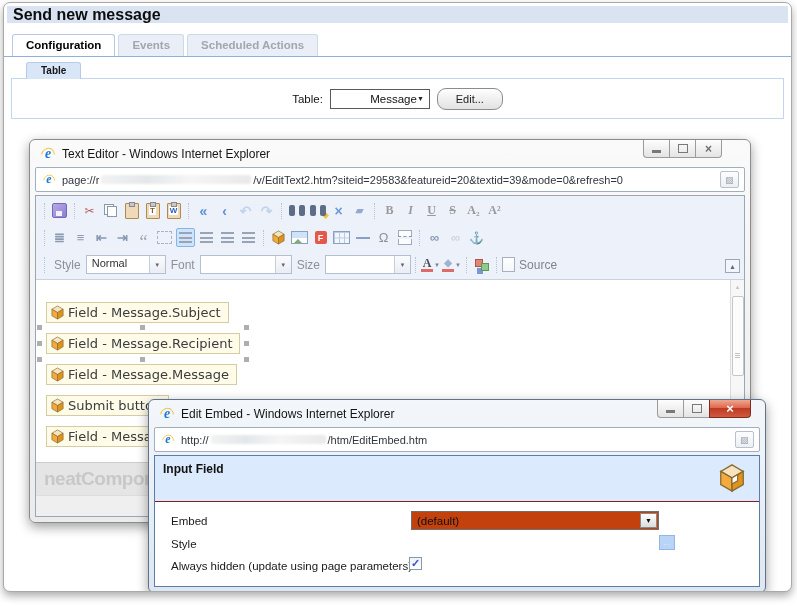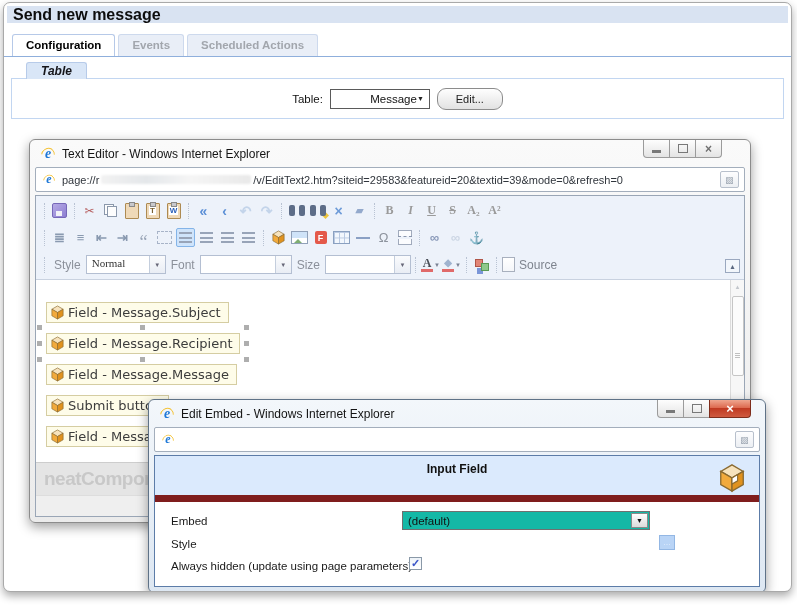--- a/index.html
+++ b/index.html
@@ -5,21 +5,21 @@
   html,body{margin:0;padding:0;background:#fff;font-family:"Liberation Sans",sans-serif;}
   .stage{position:relative;width:797px;height:606px;background:#fff;overflow:hidden;}
   .frame{position:absolute;left:3px;top:2px;width:787px;height:588px;border:1px solid #a9a9a9;border-radius:7px;box-shadow:0 4px 9px rgba(0,0,0,.33);background:#fff;overflow:hidden;}
 
   
   .hdr{position:absolute;left:3px;top:3px;right:3px;height:17px;background:#d9e3f2;font-size:16px;font-weight:bold;color:#0d0d0d;line-height:17px;padding-left:6px;}
   .tabs{position:absolute;top:31px;left:8px;display:flex;gap:3px;z-index:2;}
   .tab{height:21px;line-height:21px;padding:0 13px;font-size:11.5px;font-weight:bold;color:#a2a6ad;background:#e9eef7;border:1px solid #cdd9ed;border-bottom:none;border-radius:3px 3px 0 0;cursor:default;}
   .tab.active{background:#fff;color:#000;border-color:#b6c9e8;}
   .tabline{position:absolute;top:53px;left:0;right:0;height:1px;background:#8fafdc;}
-  .subtab{position:absolute;top:59px;left:22px;height:16px;line-height:16px;padding:0 14px;font-size:12px;font-weight:bold;color:#15151a;background:#d9e6f7;border:1px solid #b7cbe9;border-bottom:none;border-radius:3px 3px 0 0;z-index:2;font-style:italic;}
+  .subtab{position:absolute;top:59px;left:22px;height:16px;line-height:16px;padding:0 14px;font-size:10px;font-weight:bold;color:#15151a;background:#d9e6f7;border:1px solid #b7cbe9;border-bottom:none;border-radius:3px 3px 0 0;z-index:2;}
   .panel{position:absolute;top:75px;left:7px;right:7px;height:39px;border:1px solid #c2d6f1;display:flex;align-items:center;justify-content:center;gap:7px;font-size:11.5px;color:#111;}
   .sel1{display:inline-flex;align-items:center;justify-content:flex-end;width:100px;height:20px;border:1px solid #5a5a5a;background:#fff;padding:0 5px;box-sizing:border-box;font-size:11.5px;color:#111;}
   .sel1 .ar{font-size:7px;color:#222;}
   .btn-edit{display:inline-block;width:64px;height:20px;line-height:20px;text-align:center;font-size:11px;color:#222;background:linear-gradient(#fefefe,#e2e2e2);border:1px solid #8c8c8c;border-radius:9px;}
 
   
   .win{position:absolute;border:1px solid #8c8c8c;border-radius:6px;box-shadow:0 4px 12px rgba(0,0,0,.38);}
   .win-te{left:25px;top:136px;width:720px;height:382px;background:linear-gradient(#fafafa,#ebebeb);z-index:5;}
   .win-ee{left:144px;top:396px;width:616px;height:192px;background:linear-gradient(#f3f7fb,#dde7f2);border-color:#5f7287;z-index:10;}
   .titlebar{position:absolute;top:0;left:0;right:0;height:27px;display:flex;align-items:center;padding-left:10px;gap:6px;}
@@ -80,21 +80,21 @@
   .i-bars{width:13px;height:11px;background:repeating-linear-gradient(to bottom,#98a4b8 0 2px,rgba(0,0,0,0) 2px 4.5px);}
   .i-img{width:15px;height:11px;border:1px solid #90a0b8;background:linear-gradient(#cfe3f8 55%,#fff 55%);position:relative;}
   .i-img::after{content:"";position:absolute;bottom:0;left:2px;width:0;height:0;border-left:4px solid transparent;border-right:4px solid transparent;border-bottom:4px solid #7fae72;}
   .i-flash{width:12px;height:13px;background:#e4594a;border-radius:2px;color:#fff !important;font-size:9px;font-weight:bold;display:flex;align-items:center;justify-content:center;}
   .i-table{width:15px;height:11px;border:1px solid #8aa0c0;background-color:#f2f7fd;background-image:linear-gradient(to right,#b9c9e2 1px,rgba(0,0,0,0) 1px),linear-gradient(to bottom,#b9c9e2 1px,rgba(0,0,0,0) 1px);background-size:5px 5.5px;}
   .i-hr{width:14px;height:9px;position:relative;}
   .i-hr::after{content:"";position:absolute;top:4px;left:0;right:0;height:2px;background:#8aa0c4;}
   .i-pgbrk{width:12px;height:13px;background:#fbfcfe;border:1px solid #a0aabc;position:relative;}
   .i-pgbrk::after{content:"";position:absolute;top:5px;left:-1px;right:-1px;height:2px;background:#edf2fa;border-top:1px dashed #8a96ac;}
   .tb3lbl{font-size:12px;color:#8b909a;margin:0 5px;}
-  .sel3{display:inline-flex;align-items:stretch;height:19px;background:#fff;border:1px solid #b4bfd2;font-size:11px;color:#333;box-sizing:border-box;font-family:Liberation Serif, serif;}
+  .sel3{display:inline-flex;align-items:stretch;height:19px;background:#fff;border:1px solid #b4bfd2;font-size:11px;color:#333;box-sizing:border-box;}
   .sel3 .val{flex:1;padding:1px 5px 0;}
   .sel3 .ab{width:15px;border-left:1px solid #c4cedd;background:linear-gradient(#fafbfd,#e9edf4);display:flex;align-items:center;justify-content:center;font-size:6px;color:#667;}
   .w-style{width:80px;}.w-font{width:92px;}.w-size{width:86px;}
   .i-fontcol{display:inline-flex;flex-direction:column;align-items:center;line-height:10px;}
   .i-fontcol .glyph{color:#4a4f58;font-weight:bold;font-size:12px;font-family:"Liberation Serif",serif;}
   .i-fontcol .bar{width:12px;height:3px;background:#e06a6a;margin-top:1px;}
   .i-fontcol.bg .glyph{color:#9fb3cf;font-size:10px;}
   .mini-ar{font-size:6px;color:#7a8294;margin-left:1px;}
   .i-blocks{width:15px;height:13px;position:relative;}
   .i-blocks::before{content:"";position:absolute;left:1px;top:1px;width:6px;height:6px;background:#e28577;border:1px solid #b05548;}
@@ -114,28 +114,28 @@
   .scroll{position:absolute;top:0;right:0;bottom:0;width:13px;border-left:1px solid #dcdcdc;background:#f7f7f7;}
   .sc-up{height:14px;display:flex;align-items:center;justify-content:center;color:#c2c6cc;font-size:7px;}
   .sc-thumb{position:absolute;top:16px;left:1px;width:10px;height:78px;background:#fcfcfc;border:1px solid #c6c6c6;border-radius:2px;}
   .sc-thumb::after{content:"";position:absolute;left:2px;top:56px;width:5px;height:1px;background:#c0c0c0;box-shadow:0 2px #c0c0c0,0 4px #c0c0c0;}
   .band1{height:32px;background:#e5e5e5;border-top:1px solid #cdcdcd;display:flex;align-items:center;padding-left:8px;flex:none;overflow:hidden;}
   .wm{font-size:19px;font-weight:bold;color:#c8c8c8;letter-spacing:-.5px;white-space:nowrap;}
   .band2{height:20px;background:#efefef;border-top:1px solid #ddd;flex:none;}
 
   
   .dlgbox{position:absolute;top:55px;left:5px;right:5px;bottom:5px;border:1px solid #5c7ca8;background:#fff;overflow:hidden;}
-  .dlghdr{position:relative;height:46px;background:#dbeafd;border-bottom:7px solid #7f1d1d;padding:6px 8px 0;box-sizing:border-box;text-align:center;}
+  .dlghdr{position:relative;height:46px;background:#dbeafd;border-bottom:1px solid #7f1d1d;padding:6px 8px 0;box-sizing:border-box;}
   .dlgtitle{font-size:12px;font-weight:bold;color:#111;}
   .dlgsub{font-size:12px;color:#222;margin:2px 0 0 26px;}
   .dlgcube{position:absolute;right:12px;top:7px;}
   .form{position:relative;font-size:11.5px;color:#1a1a1a;height:86px;}
   .flabel{position:absolute;left:16px;white-space:nowrap;}
   .fl-text{top:13px;}.fl-style{top:36px;}.fl-hidden{top:58px;}
-  .dsel{position:absolute;left:247px;top:9px;width:248px;height:19px;border:1px solid #707070;background:#14b8a6;display:flex;align-items:center;box-sizing:border-box;}
+  .dsel{position:absolute;left:256px;top:9px;width:248px;height:19px;border:1px solid #707070;background:#c2410c;display:flex;align-items:center;box-sizing:border-box;}
   .dsel .val{flex:1;padding:0 5px;font-size:11.5px;color:#111;}
   .dsel .ab{width:17px;height:15px;margin:0 1px;border:1px solid #8a8a8a;background:linear-gradient(#fefefe,#dcdcdc);display:flex;align-items:center;justify-content:center;font-size:7px;color:#111;box-sizing:border-box;}
   .dots{position:absolute;left:504px;top:33px;width:16px;height:15px;background:#b9d4f6;border:1px solid #93b7e4;color:#dceafc;font-size:9px;text-align:center;line-height:12px;box-sizing:border-box;}
   .chk{position:absolute;left:254px;top:55px;width:13px;height:13px;border:1px solid #8a99a8;background:linear-gradient(#eef3f8,#fff);display:flex;align-items:center;justify-content:center;color:#3a55c8;font-size:11px;font-weight:bold;box-sizing:border-box;}
 </style>
 </head>
 <body>
 
 <div class="stage">
   <div class="frame">
@@ -419,20 +419,25 @@
         <span class="cap">
             <span class="g-max"></span>
           </span>
         <span class="cap red">
             <span>×</span>
           </span>
       </span>
       <div class="urlrow">
         <span class="urlfield">
           <span class="ie-ic ie-sm">e</span>
+          <span class="urltxt">
+              <span>http://</span>
+              <span class="redact w115"></span>
+              <span>/htm/EditEmbed.htm</span>
+            </span>
           <span class="pgicon">▨</span>
         </span>
       </div>
 
       <div class="dlgbox">
         <div class="dlghdr">
           <div class="dlgtitle">Input Field</div>
           <svg class="dlgcube" width="30" height="30" viewBox="0 0 16 16">
               <path d="M8 1 L14 4.5 L8 8 L2 4.5 Z" fill="#f7e3bd" stroke="#8a6a30" stroke-width="0.7"></path>
               <path d="M2 4.5 L8 8 L8 15 L2 11.5 Z" fill="#f2aa3c" stroke="#8a6a30" stroke-width="0.7"></path>

